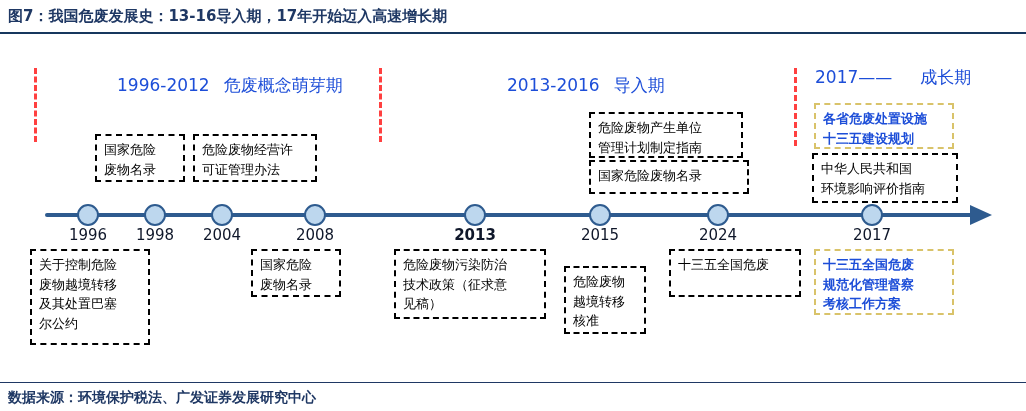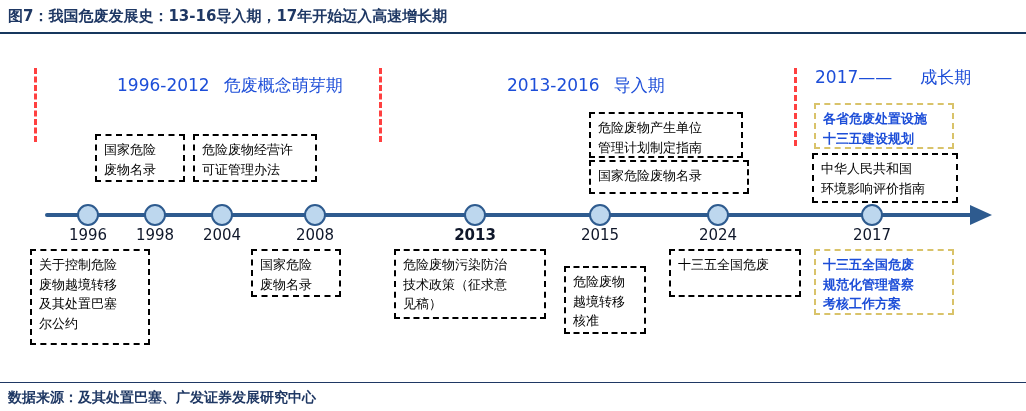--- a/index.html
+++ b/index.html
@@ -146,15 +146,15 @@
   <div class="evt b5">
     <div class="ln">十三五全国危废</div>
   </div>
   <div class="evt b6 gold">
     <div class="ln">十三五全国危废</div>
     <div class="ln">规范化管理督察</div>
     <div class="ln">考核工作方案</div>
   </div>
 
   <div class="footer-rule"></div>
-  <div class="source">数据来源：及其处置巴塞、广发证券发展研究中心</div>
+  <div class="source">数据来源：环境保护税法、广发证券发展研究中心</div>
 
 </div>
 
 </body></html>

